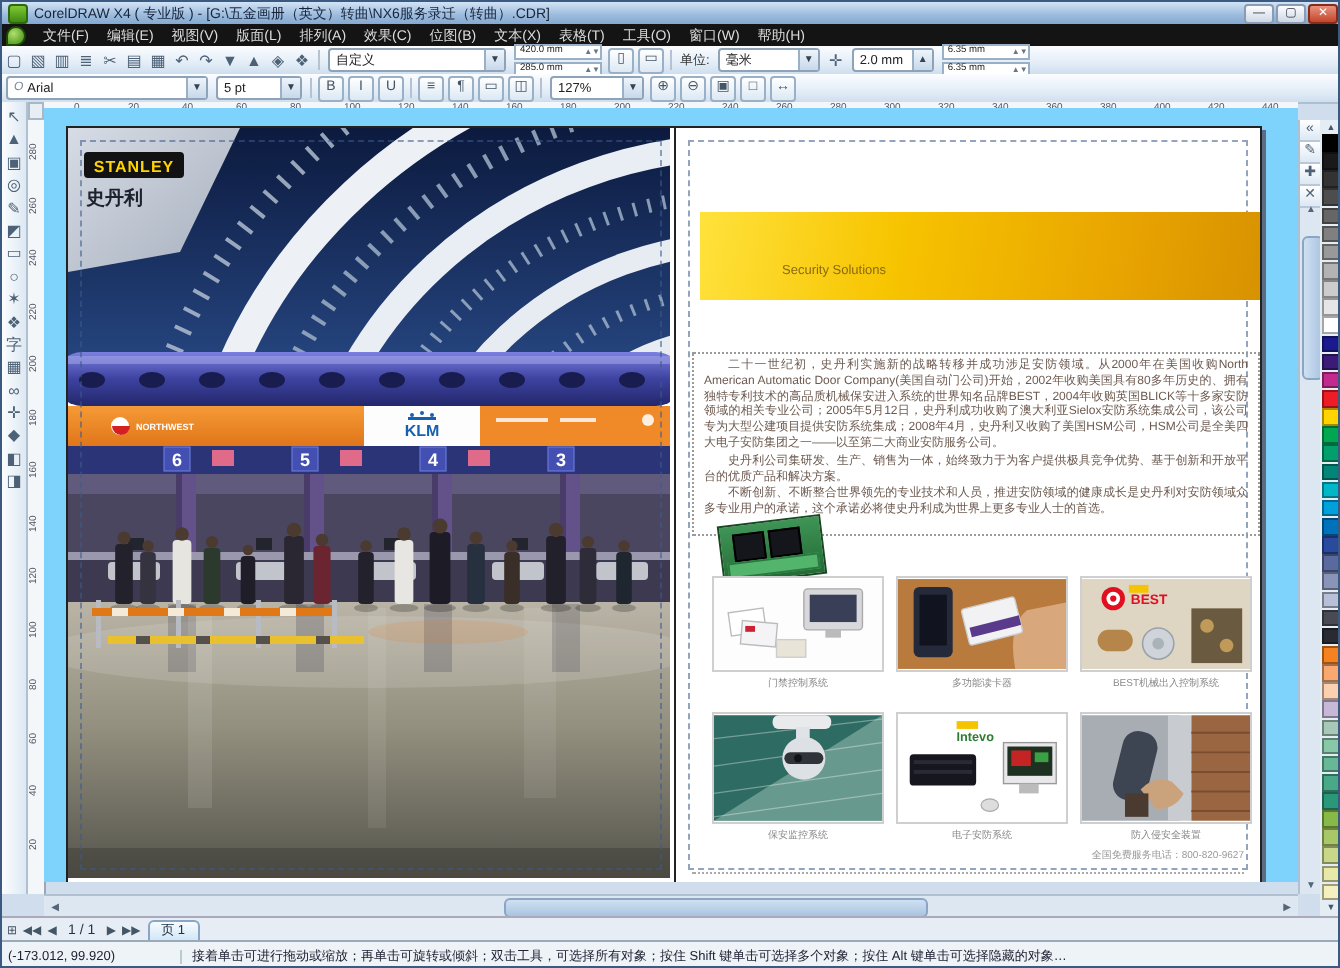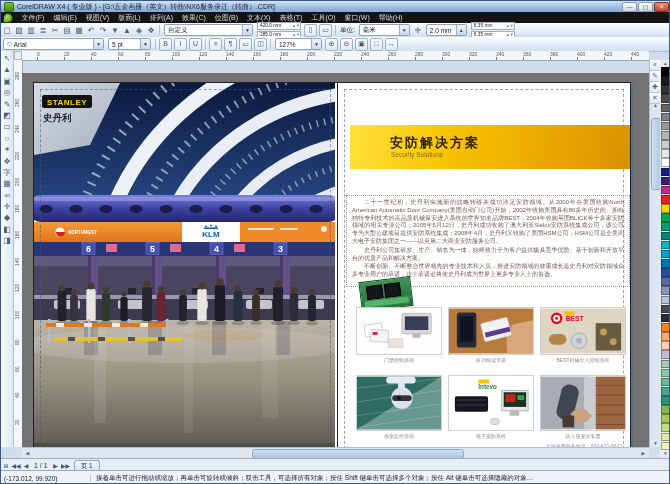--- a/index.html
+++ b/index.html
@@ -45,21 +45,21 @@
   .htick{position:absolute;top:0;font-size:5px;color:#556;}
   .htick i{position:absolute;left:0;top:6px;width:1px;height:3px;background:#778;}
   #vruler{position:absolute;left:13px;top:59px;width:8px;height:387px;background:#f4f7fa;
     border-right:1px solid #9aa8b6;overflow:hidden;}
   .vtick{position:absolute;left:0;font-size:5px;color:#556;transform:rotate(-90deg);transform-origin:4px 4px;}
   #toolbox{position:absolute;left:0;top:50px;width:13px;height:396px;
     background:linear-gradient(90deg,#fbfdff,#dde8f3);border-right:1px solid #b0c0d0;
     display:flex;flex-direction:column;align-items:center;padding-top:2px;box-sizing:border-box;}
   .tool{width:11px;height:11px;font-size:8px;line-height:11px;text-align:center;color:#4e6277;margin-bottom:.4px;}
   
-  #canvas{position:absolute;left:21px;top:72px;width:627px;height:387px;background:#737373;overflow:hidden;}
+  #canvas{position:absolute;left:21px;top:53px;width:627px;height:387px;background:#7dd3fc;overflow:hidden;}
   #page-left{position:absolute;left:11px;top:9px;width:303px;height:377px;background:#fff;
     border:1px solid #222;box-shadow:2px 2px 0 #5c6c84;}
   #page-right{position:absolute;left:315px;top:9px;width:292px;height:377px;background:#fff;
     border:1px solid #222;box-shadow:2px 2px 0 #5c6c84;}
   .guide{position:absolute;inset:6px;border:1px dashed rgba(60,90,140,.55);pointer-events:none;}
   
   #banner{position:absolute;left:12px;top:42px;width:280px;height:44px;
     background:linear-gradient(100deg,#ffe23c,#f7c400 35%,#e8a400 75%,#d89200);}
   #banner .t{position:absolute;left:40px;top:9px;font-size:13px;font-weight:bold;color:#2e2000;letter-spacing:2px;}
   #banner .s{position:absolute;left:41px;top:26px;font-size:6.5px;color:#8a6a10;}
@@ -487,21 +487,20 @@
             <rect x="124" y="254" width="7" height="4"></rect>
           </g>
         <rect x="0" y="360" width="301" height="15" fill="#3e3d37" opacity=".5"></rect>
       </svg>
       <div class="guide"></div>
     </div>
 
     <div id="page-right">
       <div class="guide"></div>
       <div id="banner">
-        <div class="t">安防解决方案</div>
         <div class="s">Security Solutions</div>
       </div>
       <div id="textblock">
           <p>二十一世纪初，史丹利实施新的战略转移并成功涉足安防领域。从2000年在美国收购North American Automatic Door Company(美国自动门公司)开始，2002年收购美国具有80多年历史的、拥有独特专利技术的高品质机械保安进入系统的世界知名品牌BEST，2004年收购英国BLICK等十多家安防领域的相关专业公司；2005年5月12日，史丹利成功收购了澳大利亚Sielox安防系统集成公司，该公司专为大型公建项目提供安防系统集成；2008年4月，史丹利又收购了美国HSM公司，HSM公司是全美四大电子安防集团之一——以至第二大商业安防服务公司。</p>
           <p>史丹利公司集研发、生产、销售为一体，始终致力于为客户提供极具竞争优势、基于创新和开放平台的优质产品和解决方案。</p>
           <p>不断创新、不断整合世界领先的专业技术和人员，推进安防领域的健康成长是史丹利对安防领域众多专业用户的承诺，这个承诺必将使史丹利成为世界上更多专业人士的首选。</p>
         </div>
       <div id="board">
         <div class="relay" style="left:6px;"></div>
           <div class="relay" style="left:24px;"></div>

